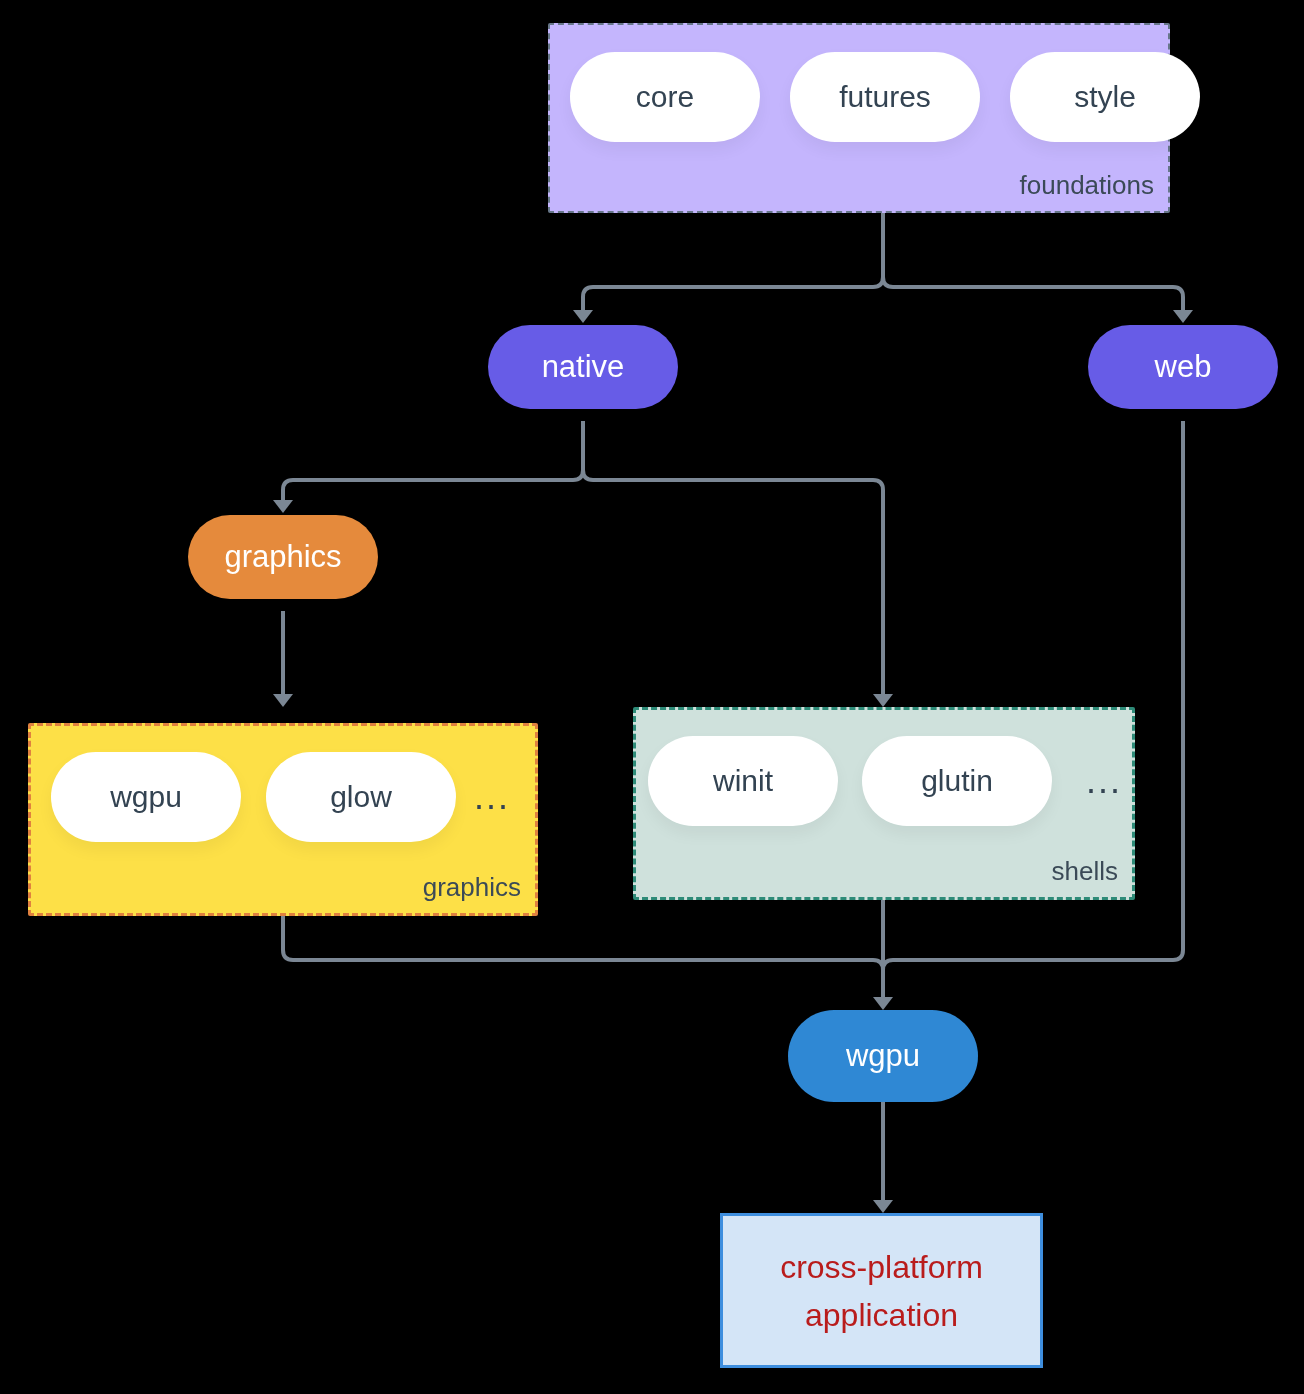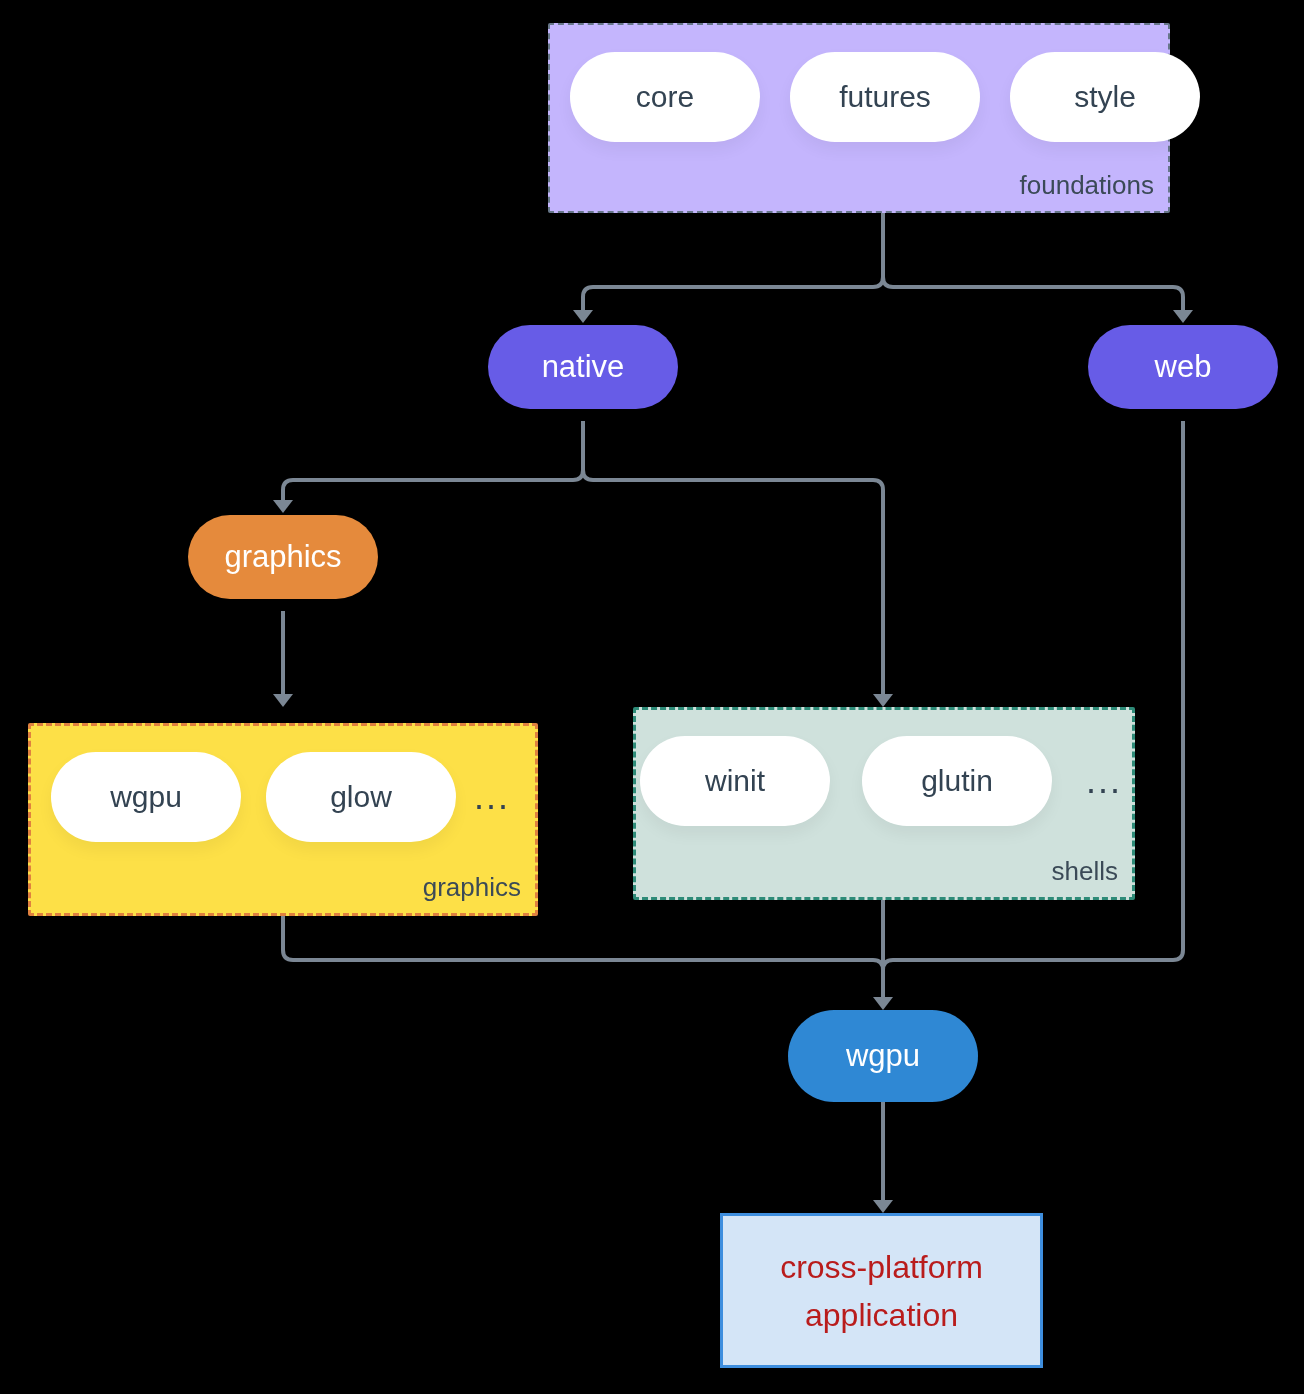--- a/index.html
+++ b/index.html
@@ -97,21 +97,21 @@
       <span>wgpu</span>
     </div>
     <div class="pill white" style="left:235px;top:26px;">
       <span>glow</span>
     </div>
     <div class="ellipsis" style="left:426px;top:26px;">...</div>
     <div class="group-label">graphics</div>
   </div>
 
   <div class="groupbox shells">
-    <div class="pill white" style="left:4px;top:26px;">
+    <div class="pill white" style="left:12px;top:26px;">
       <span>winit</span>
     </div>
     <div class="pill white" style="left:226px;top:26px;">
       <span>glutin</span>
     </div>
     <div class="ellipsis" style="left:433px;top:26px;">...</div>
     <div class="group-label">shells</div>
   </div>
 
   <div class="pill node blue" style="left:788px;top:1010px;">

